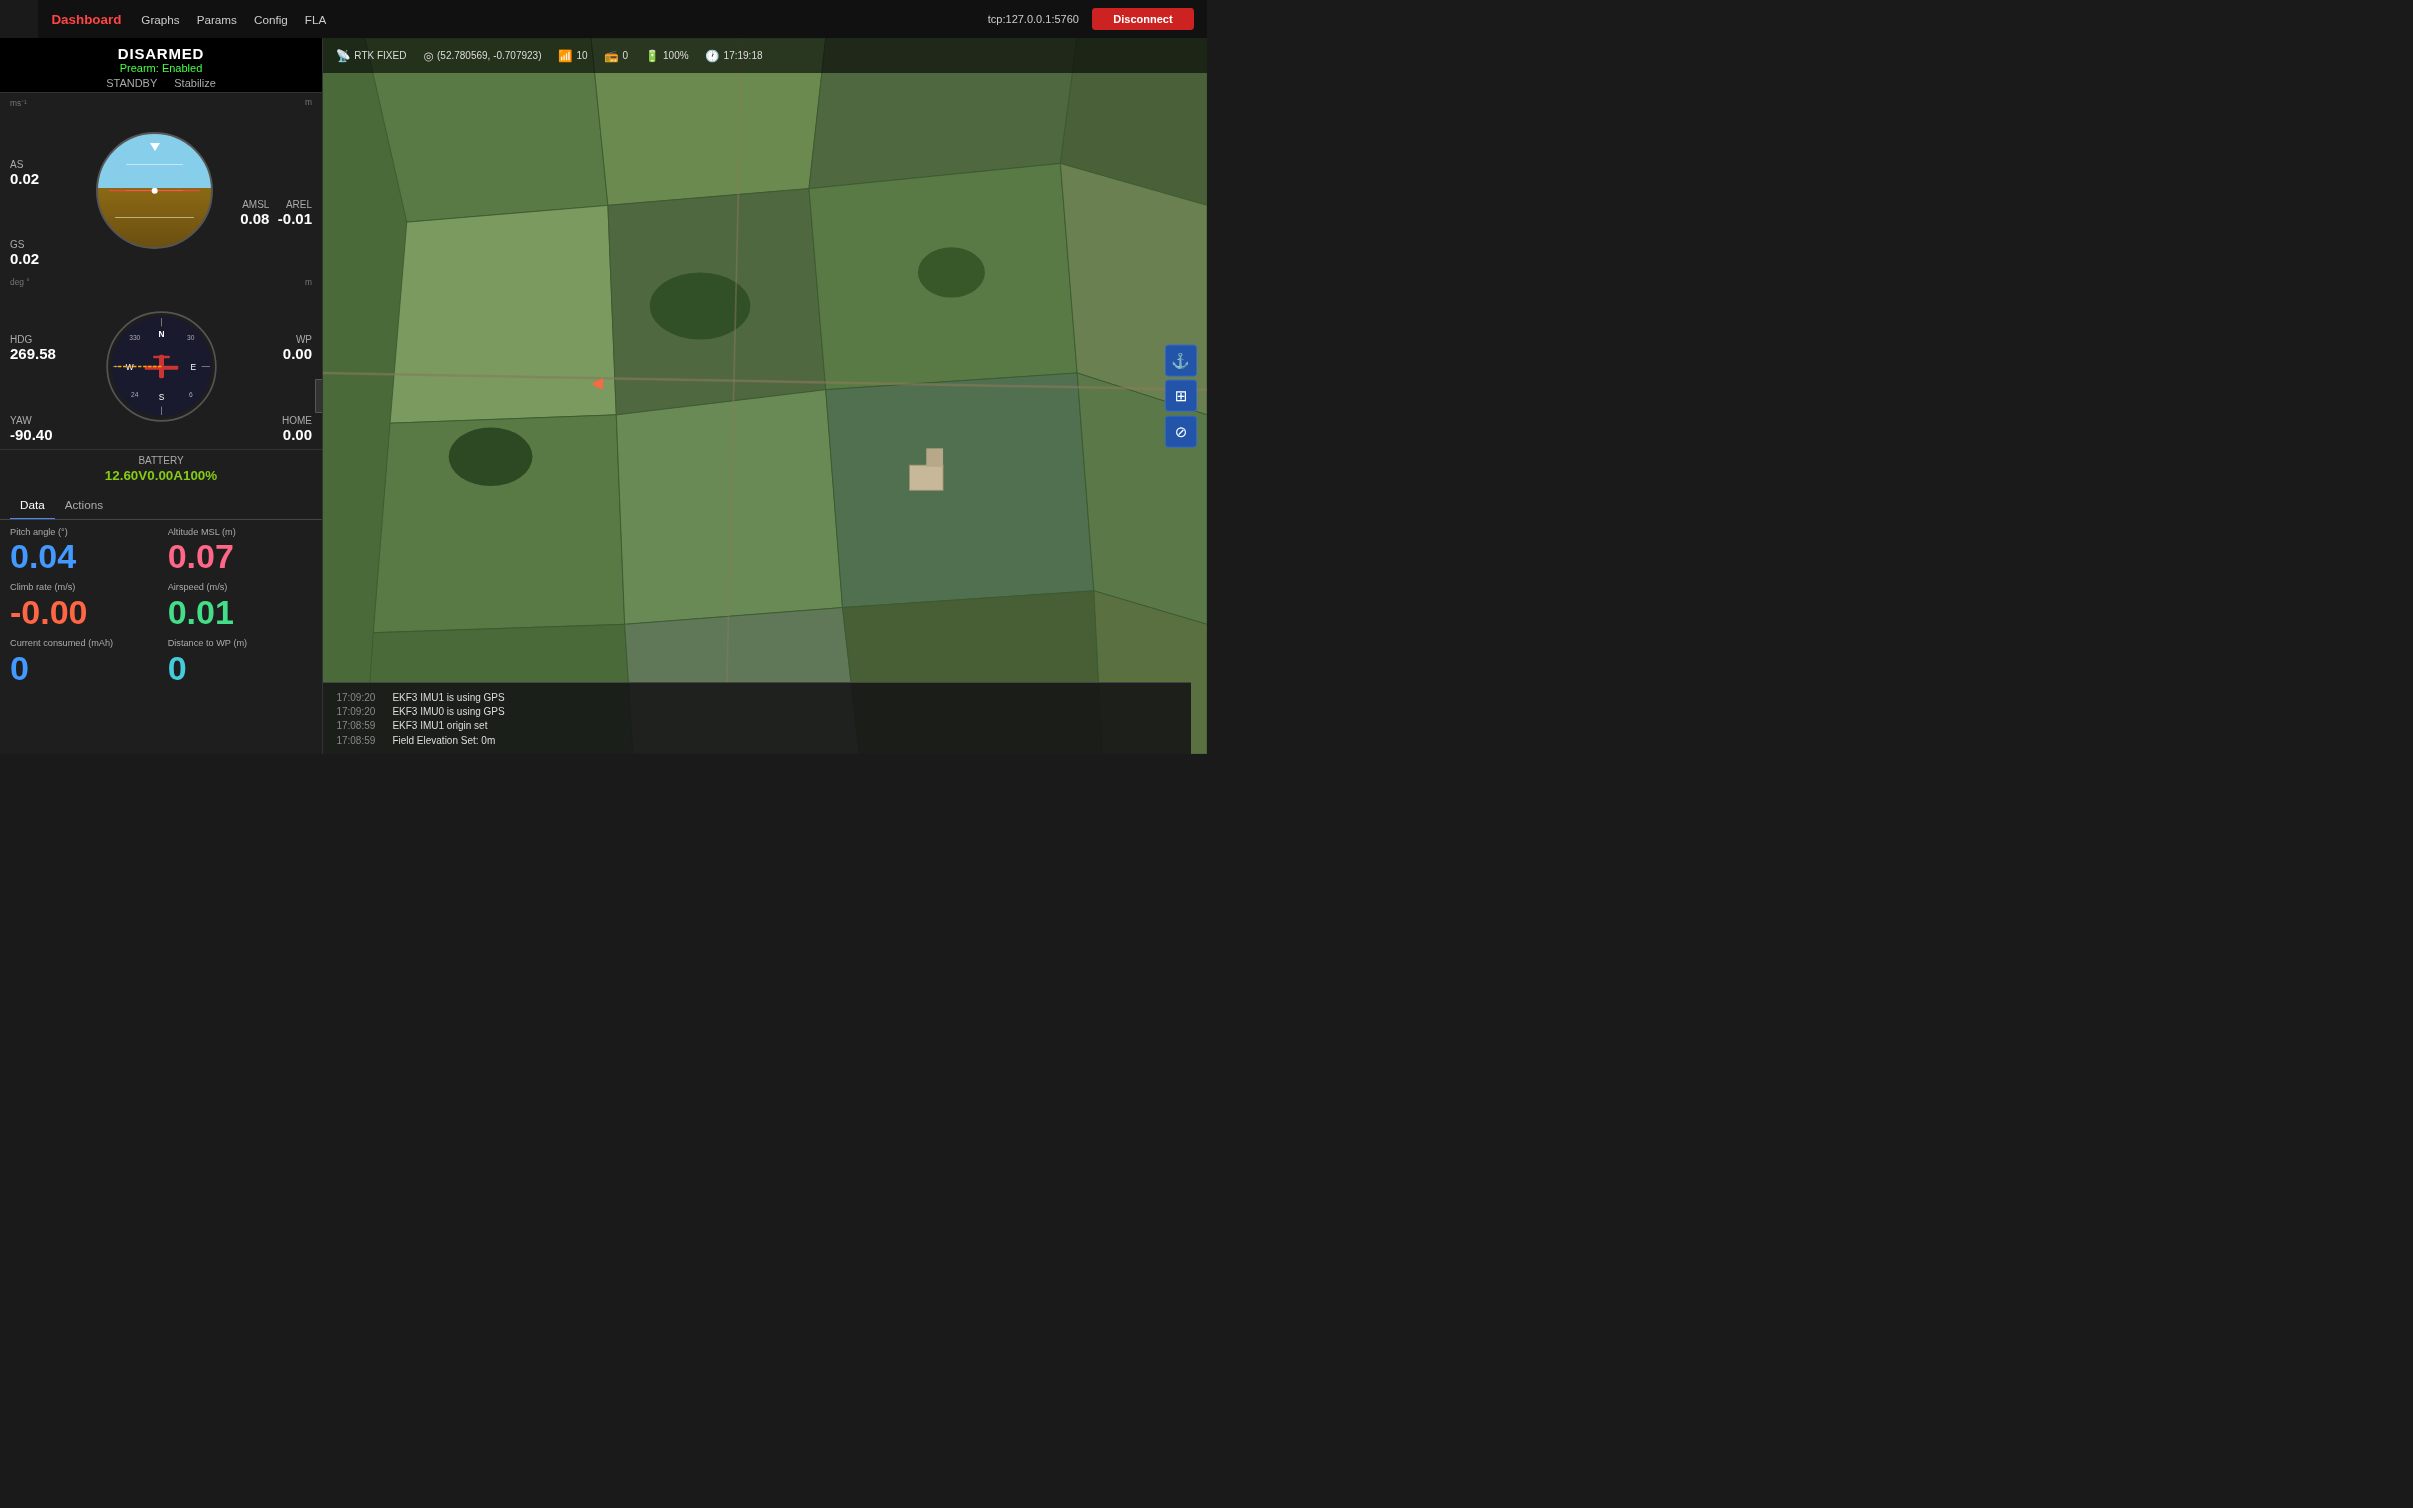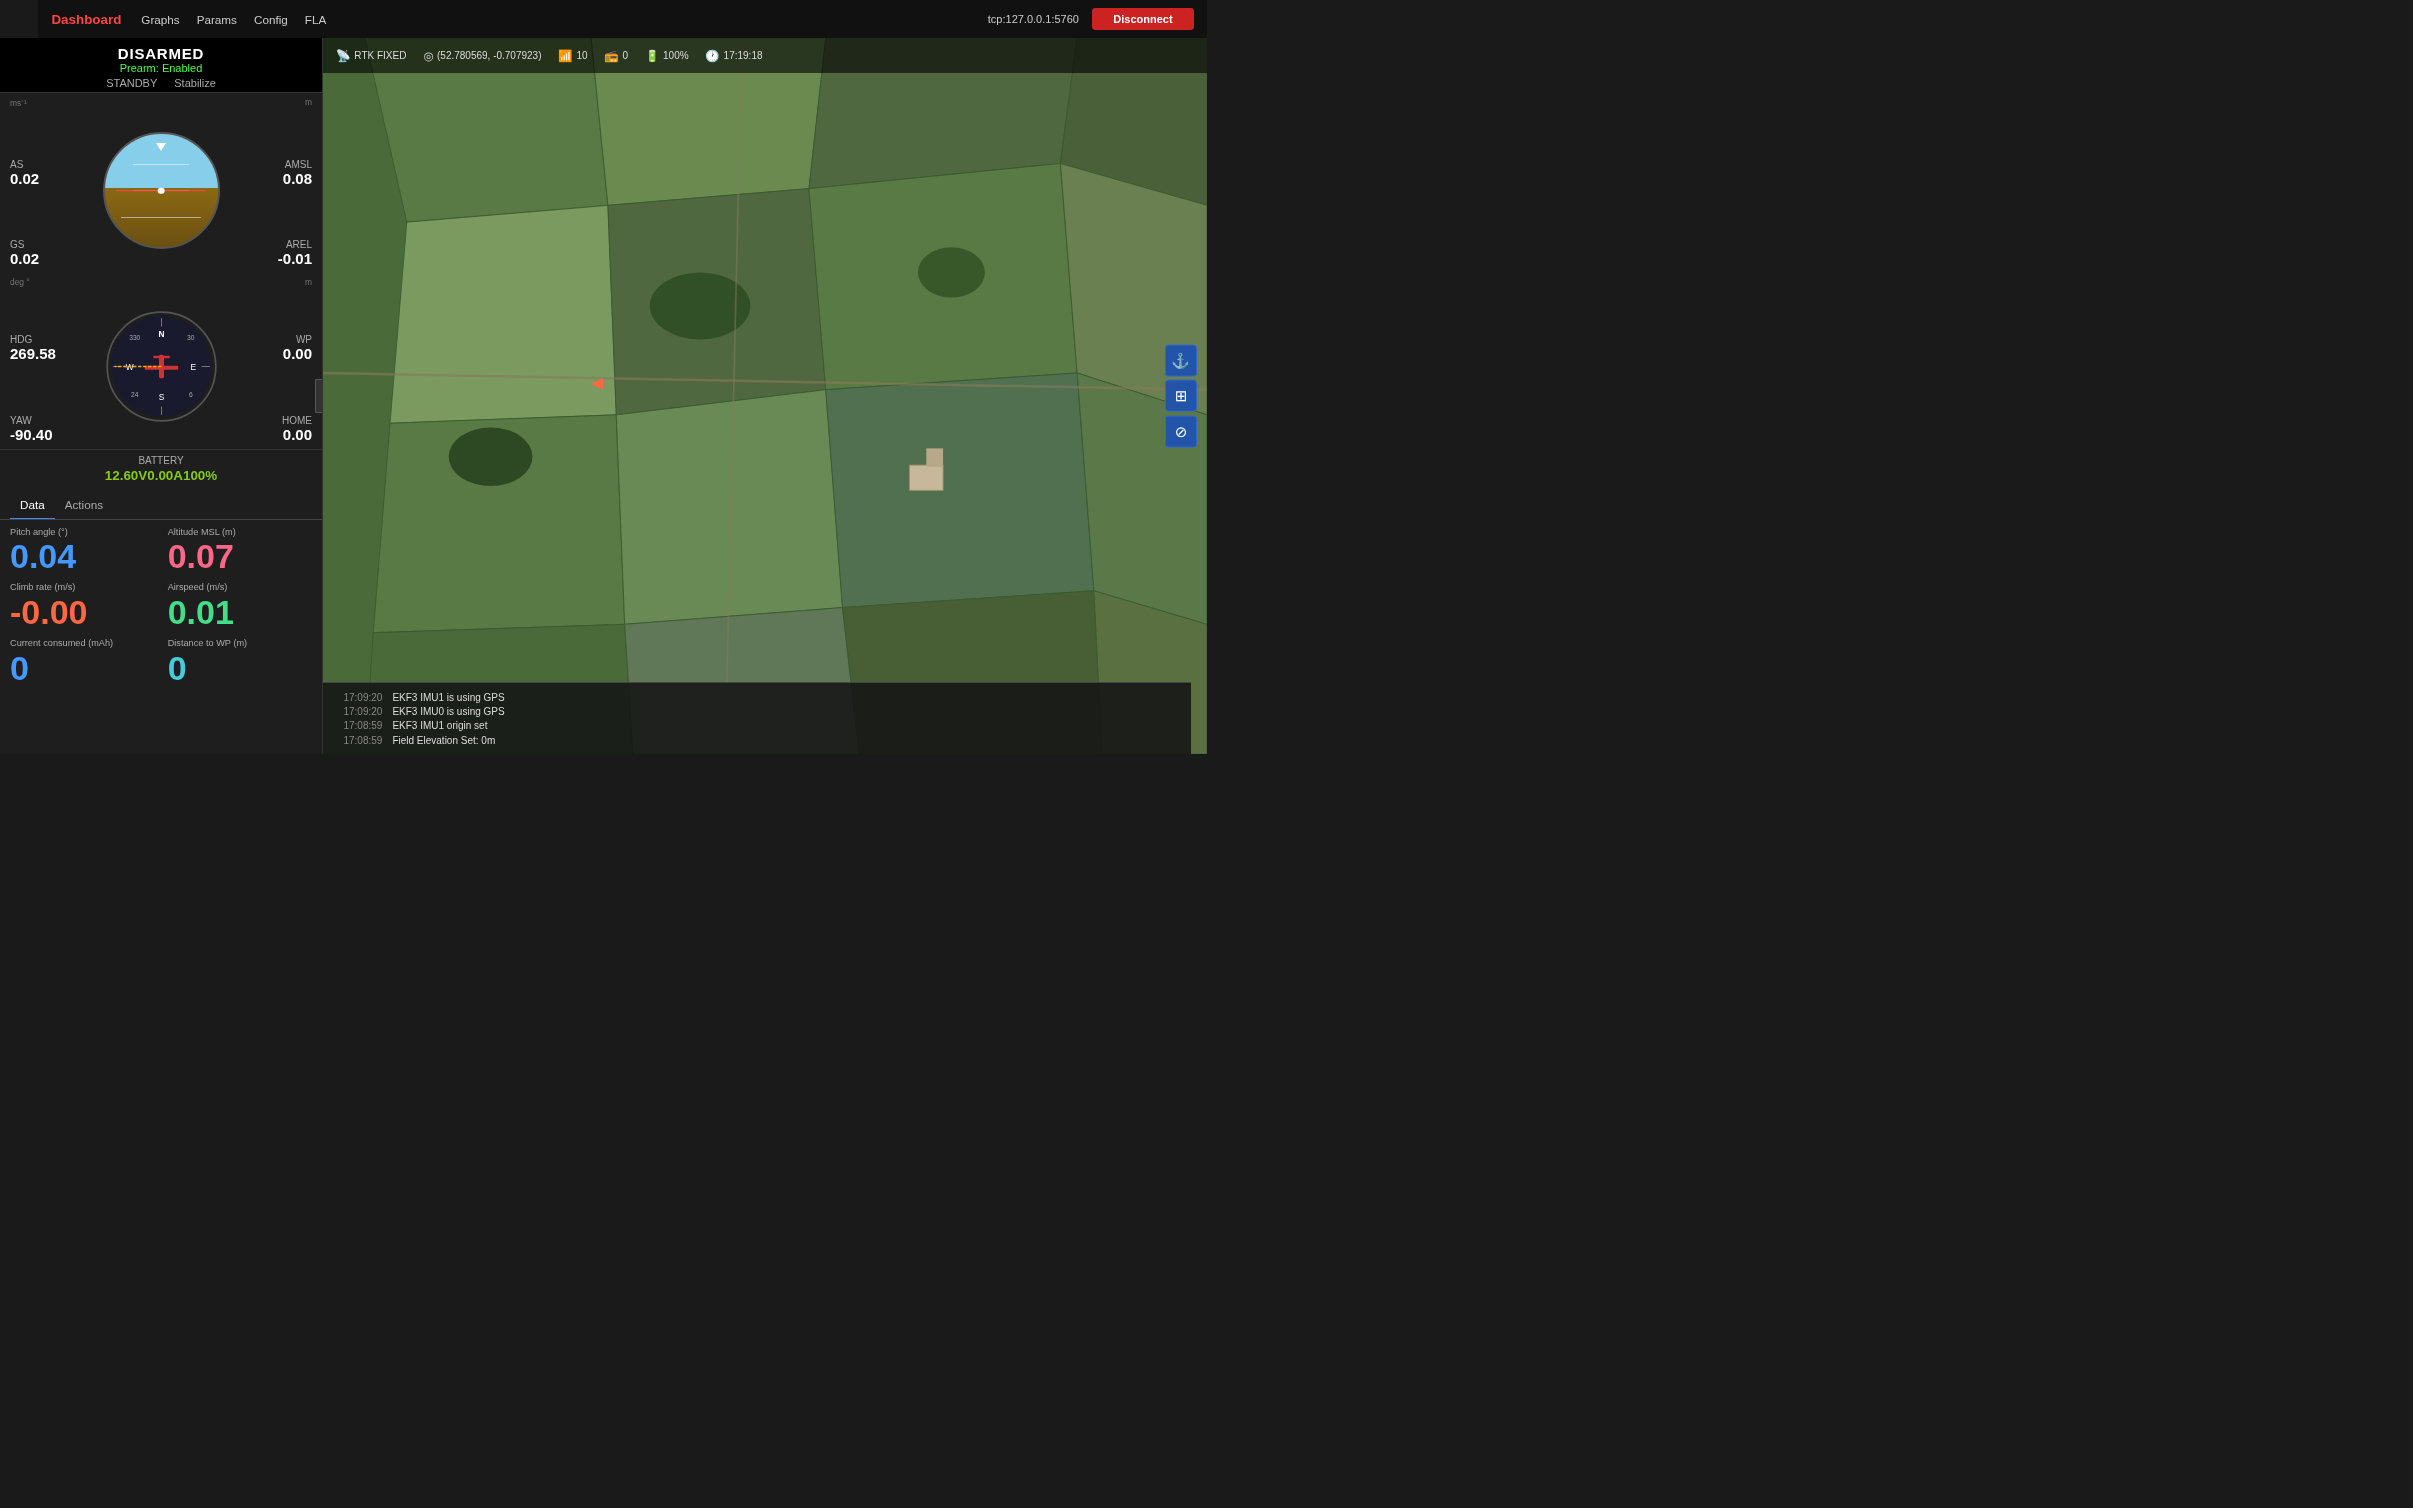--- a/index.html
+++ b/index.html
@@ -190,21 +190,20 @@
       padding: 17px 0;
     }
     .adi-line {
       width: 50%;
       height: 0.8px;
       background: rgba(255,255,255,0.5);
     }
 
     .right-gauges {
       display: flex;
-      flex-direction: column;
       gap: 8.4px;
       min-width: 59px;
       align-items: flex-end;
     }
     .gauge-group-right {
       display: flex;
       flex-direction: column;
       align-items: flex-end;
     }
 
@@ -409,21 +408,20 @@
     
     .log-panel {
       position: absolute;
       bottom: 0;
       left: 0;
       right: 16px;
       background: rgba(20, 20, 20, 0.88);
       border-top: 0.8px solid #444;
       padding: 6.7px 13.4px;
       z-index: 20;
-      text-align: right;
     }
     .log-item {
       display: flex;
       gap: 10px;
       font-size: 10px;
       padding: 1.7px 0;
       color: #cccccc;
     }
     .log-time {
       color: #888888;

